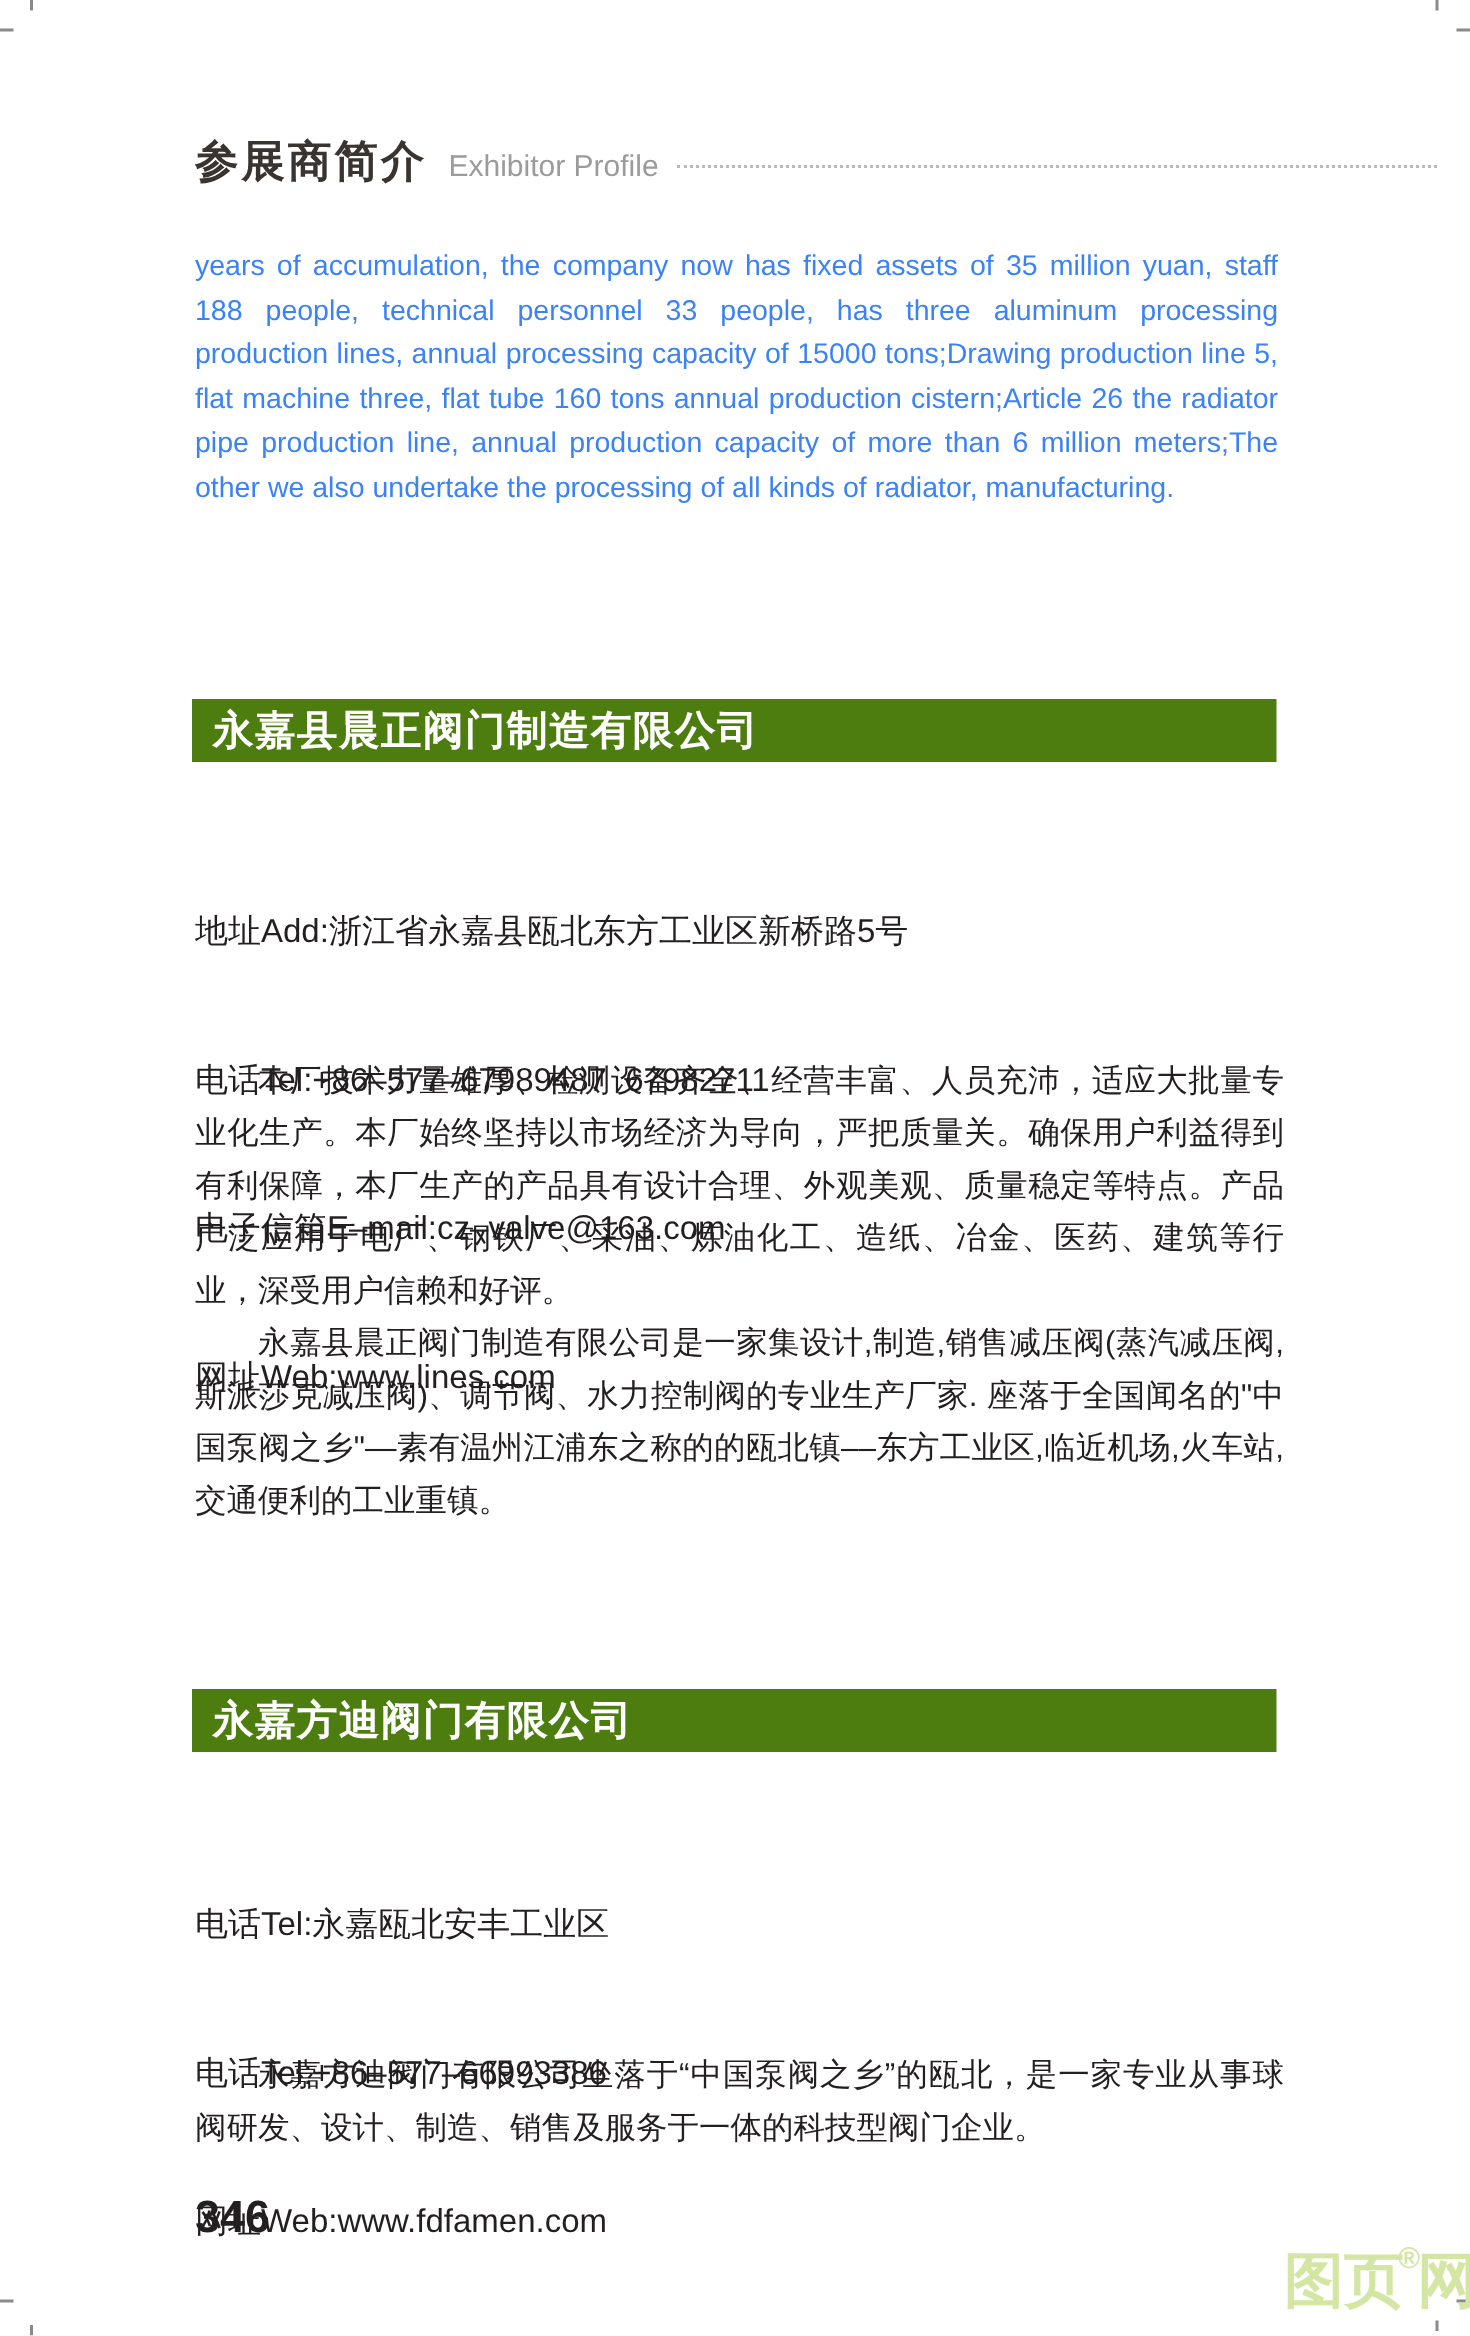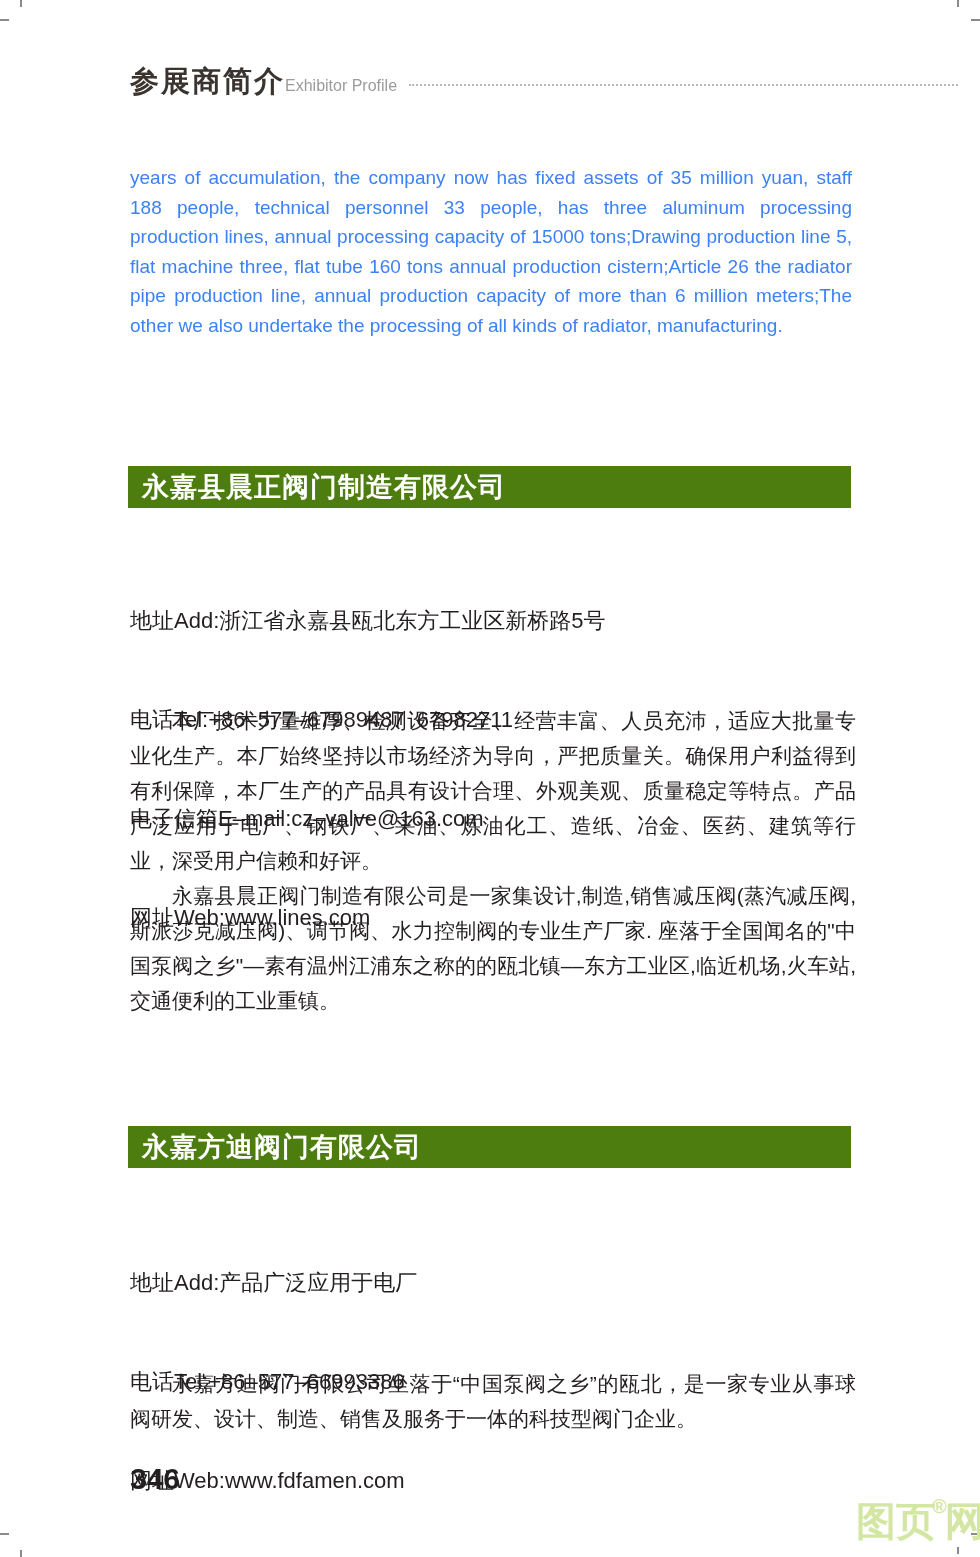--- a/index.html
+++ b/index.html
@@ -22,36 +22,37 @@
   .crop.tr-v { left: 957px; top: 0; }
   .crop.tr-h { left: 971px; top: 19px; }
   .crop.bl-h { left: 0; top: 1533px; }
   .crop.bl-v { left: 20px; top: 1550px; }
   .crop.br-h { left: 971px; top: 1533px; }
   .crop.br-v { left: 957px; top: 1547px; }
 
   
   .page-header {
     position: absolute;
-    left: 130px; top: 62px;
+    left: 130px; top: 88px;
     width: 828px;
     display: flex;
     align-items: baseline;
     text-align: center;
   }
   .page-header .zh {
     font-size: 29px;
     font-weight: bold;
     color: #3a3430;
     letter-spacing: 2px;
     white-space: nowrap;
   }
   .page-header .en {
-    font-size: 16px;
+    font-size: 20px;
     color: #9b9b9b;
+    margin-left: 14px;
     white-space: nowrap;
   }
   .page-header .rule {
     flex: 1;
     margin-left: 12px;
     border-top: 2px dotted #b9b9b9;
     transform: translateY(-5px);
   }
 
   
@@ -164,21 +165,21 @@
 </div>
 
 <div class="cn-body first">
   <p>本厂技术力量雄厚、检测设备齐全、经营丰富、人员充沛，适应大批量专业化生产。本厂始终坚持以市场经济为导向，严把质量关。确保用户利益得到有利保障，本厂生产的产品具有设计合理、外观美观、质量稳定等特点。产品广泛应用于电厂、钢铁厂、采油、炼油化工、造纸、冶金、医药、建筑等行业，深受用户信赖和好评。</p>
   <p>永嘉县晨正阀门制造有限公司是一家集设计,制造,销售减压阀(蒸汽减压阀,斯派莎克减压阀)、调节阀、水力控制阀的专业生产厂家. 座落于全国闻名的"中国泵阀之乡"—素有温州江浦东之称的的瓯北镇––东方工业区,临近机场,火车站,交通便利的工业重镇。</p>
 </div>
 
 <div class="banner second">永嘉方迪阀门有限公司</div>
 
 <div class="contact second">
-  <div>地址Add:产品广泛应用于电厂</div>
+  <div>电话Tel:永嘉瓯北安丰工业区</div>
   <div>电话Tel:+86–577–66993386</div>
   <div>网址Web:www.fdfamen.com</div>
 </div>
 
 <div class="cn-body second">
   <p>永嘉方迪阀门有限公司坐落于“中国泵阀之乡”的瓯北，是一家专业从事球阀研发、设计、制造、销售及服务于一体的科技型阀门企业。</p>
 </div>
 
 <div class="page-number">346</div>
 

